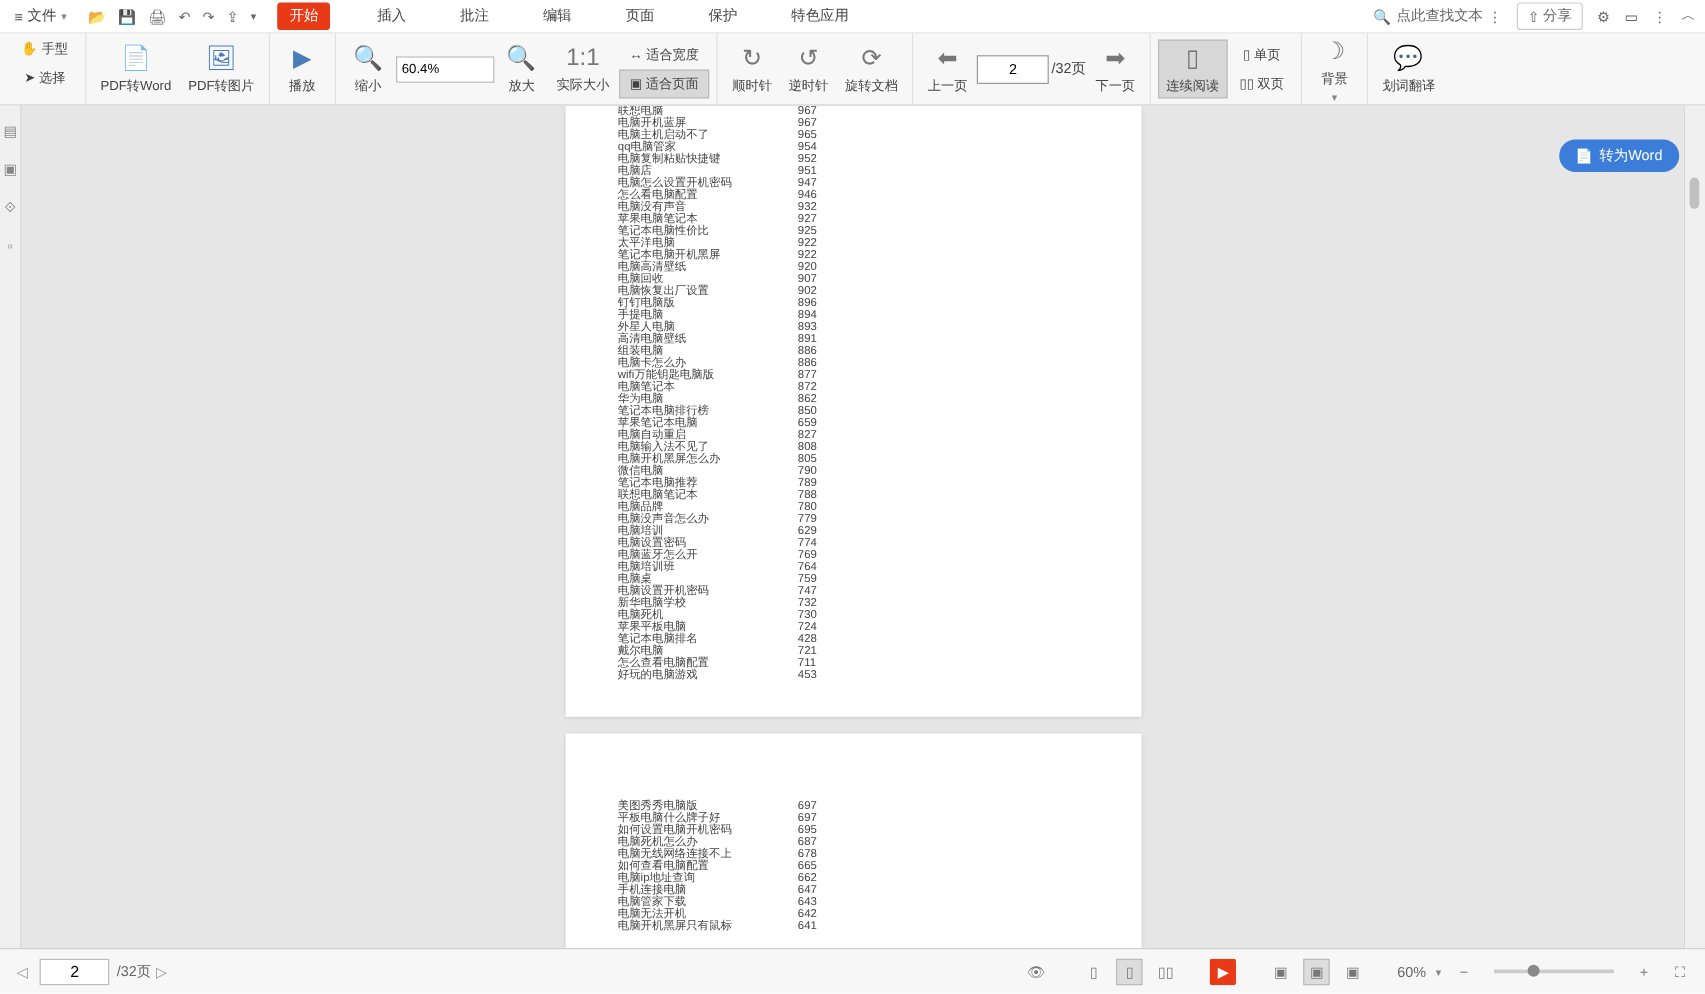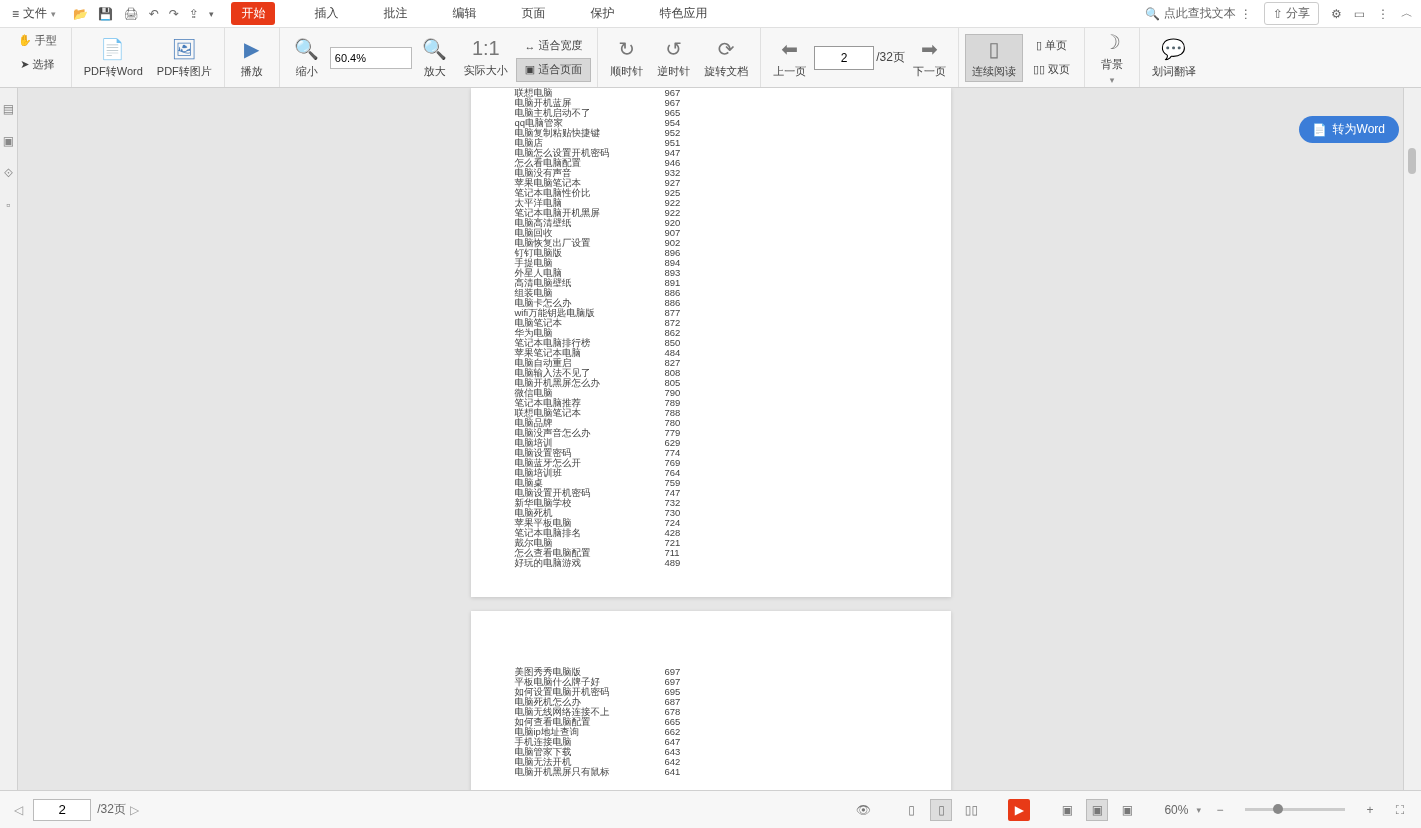--- a/index.html
+++ b/index.html
@@ -311,21 +311,21 @@
       <div class="datarow">
         <span class="c1">华为电脑</span>
         <span class="c2">862</span>
       </div>
       <div class="datarow">
         <span class="c1">笔记本电脑排行榜</span>
         <span class="c2">850</span>
       </div>
       <div class="datarow">
         <span class="c1">苹果笔记本电脑</span>
-        <span class="c2">484</span>
+        <span class="c2">659</span>
       </div>
       <div class="datarow">
         <span class="c1">电脑自动重启</span>
         <span class="c2">827</span>
       </div>
       <div class="datarow">
         <span class="c1">电脑输入法不见了</span>
         <span class="c2">808</span>
       </div>
       <div class="datarow">
@@ -395,21 +395,21 @@
       <div class="datarow">
         <span class="c1">戴尔电脑</span>
         <span class="c2">721</span>
       </div>
       <div class="datarow">
         <span class="c1">怎么查看电脑配置</span>
         <span class="c2">711</span>
       </div>
       <div class="datarow">
         <span class="c1">好玩的电脑游戏</span>
-        <span class="c2">489</span>
+        <span class="c2">453</span>
       </div>
     </div>
   <div class="page second" id="page2">
       <div class="datarow">
         <span class="c1">美图秀秀电脑版</span>
         <span class="c2">697</span>
       </div>
       <div class="datarow">
         <span class="c1">平板电脑什么牌子好</span>
         <span class="c2">697</span>

